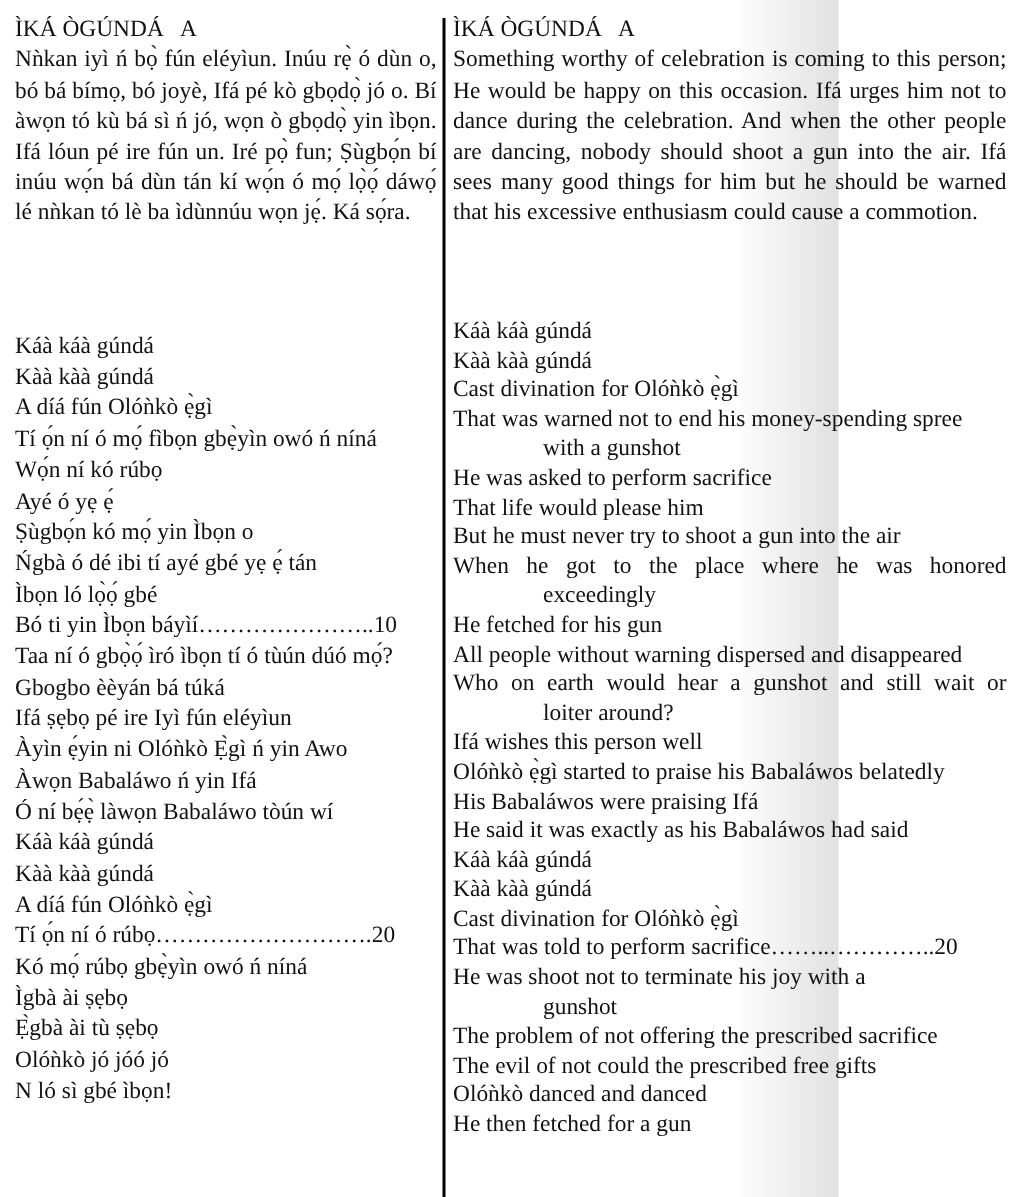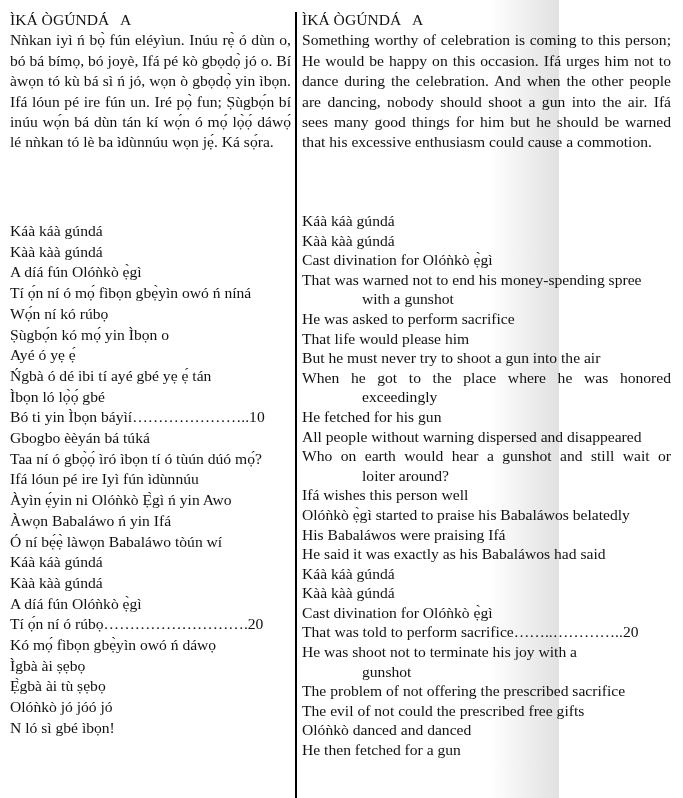--- a/index.html
+++ b/index.html
@@ -49,36 +49,36 @@
     <h1 class="title">ÌKÁ ÒGÚNDÁ   A</h1>
     <p class="summary">Nǹkan iyì ń bọ̀ fún eléyìun. Inúu rẹ̀ ó dùn o, bó bá bímọ, bó joyè, Ifá pé kò gbọdọ̀ jó o. Bí àwọn tó kù bá sì ń jó, wọn ò gbọdọ̀ yin ìbọn. Ifá lóun pé ire fún un. Iré pọ̀ fun; Ṣùgbọ́n bí inúu wọ́n bá dùn tán kí wọ́n ó mọ́ lọ̀ọ́ dáwọ́ lé nǹkan tó lè ba ìdùnnúu wọn jẹ́. Ká sọ́ra.</p>
   </div>
 
   <ul class="verses left-verses">
     <li class="verse">Káà káà gúndá</li>
     <li class="verse">Kàà kàà gúndá</li>
     <li class="verse">A díá fún Olóǹkò ẹ̀gì</li>
     <li class="verse">Tí ọ́n ní ó mọ́ fìbọn gbẹ̀yìn owó ń níná</li>
     <li class="verse">Wọ́n ní kó rúbọ</li>
+    <li class="verse">Ayé ó yẹ ẹ́</li>
     <li class="verse">Ṣùgbọ́n kó mọ́ yin Ìbọn o</li>
-    <li class="verse">Ayé ó yẹ ẹ́</li>
     <li class="verse">Ńgbà ó dé ibi tí ayé gbé yẹ ẹ́ tán</li>
     <li class="verse">Ìbọn ló lọ̀ọ́ gbé</li>
     <li class="verse">Bó ti yin Ìbọn báyìí…………………..10</li>
+    <li class="verse">Taa ní ó gbọ̀ọ́ ìró ìbọn tí ó tùún dúó mọ́?</li>
     <li class="verse">Gbogbo èèyán bá túká</li>
-    <li class="verse">Taa ní ó gbọ̀ọ́ ìró ìbọn tí ó tùún dúó mọ́?</li>
-    <li class="verse">Ifá lóun pé ire Iyì fún ìdùnnúu</li>
+    <li class="verse">Ifá ṣẹbọ pé ire Iyì fún eléyìun</li>
     <li class="verse">Àyìn ẹ́yin ni Olóǹkò Ẹ̀gì ń yin Awo</li>
     <li class="verse">Àwọn Babaláwo ń yin Ifá</li>
     <li class="verse">Ó ní bẹ́ẹ̀ làwọn Babaláwo tòún wí</li>
     <li class="verse">Káà káà gúndá</li>
     <li class="verse">Kàà kàà gúndá</li>
     <li class="verse">A díá fún Olóǹkò ẹ̀gì</li>
     <li class="verse">Tí ọ́n ní ó rúbọ……………………….20</li>
-    <li class="verse">Kó mọ́ fìbọn gbẹ̀yìn owó ń dáwọ</li>
+    <li class="verse">Kó mọ́ rúbọ gbẹ̀yìn owó ń níná</li>
     <li class="verse">Ìgbà ài ṣẹbọ</li>
     <li class="verse">Ẹ̀gbà ài tù ṣẹbọ</li>
     <li class="verse">Olóǹkò jó jóó jó</li>
     <li class="verse">N ló sì gbé ìbọn!</li>
   </ul>
 
   <div class="col col-right">
     <h1 class="title">ÌKÁ ÒGÚNDÁ   A</h1>
     <p class="summary">Something worthy of celebration is coming to this person; He would be happy on this occasion. Ifá urges him not to dance during the celebration. And when the other people are dancing, nobody should shoot a gun into the air. Ifá sees many good things for him but he should be warned that his excessive enthusiasm could cause a commotion.</p>
   </div>

